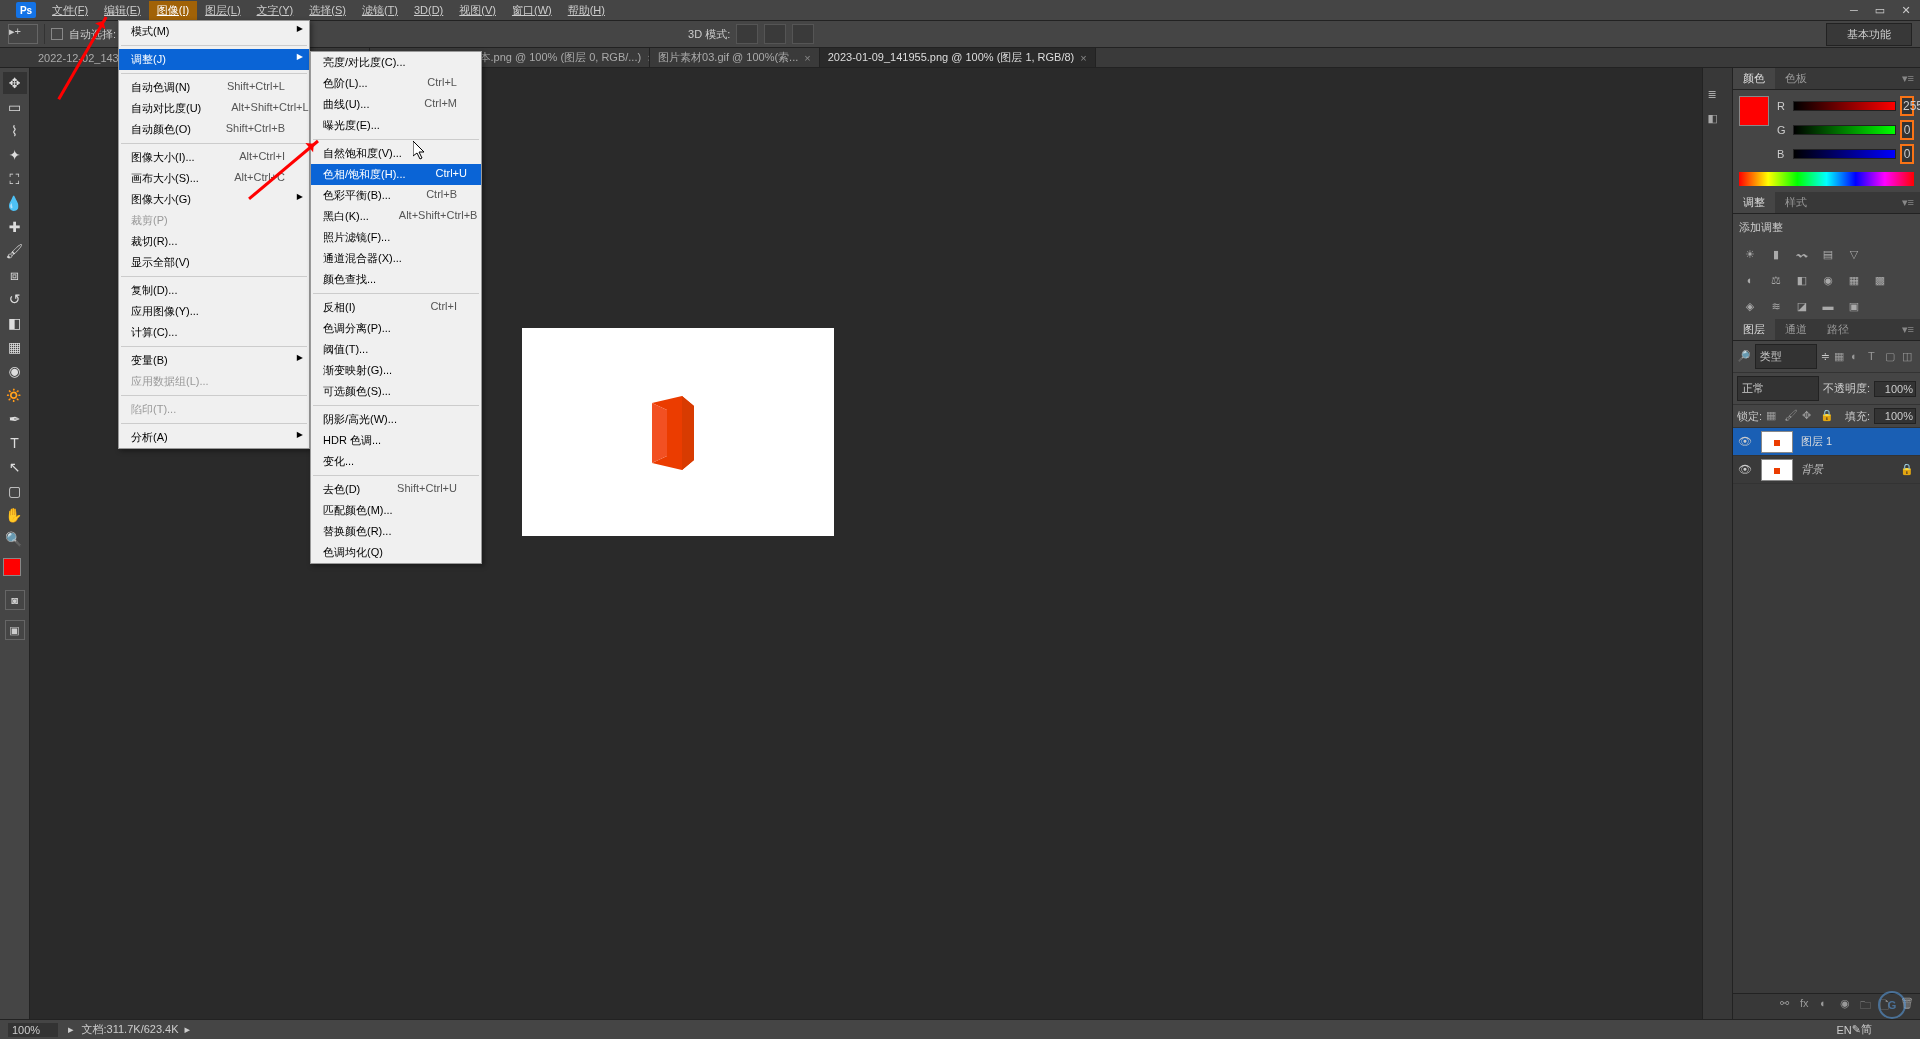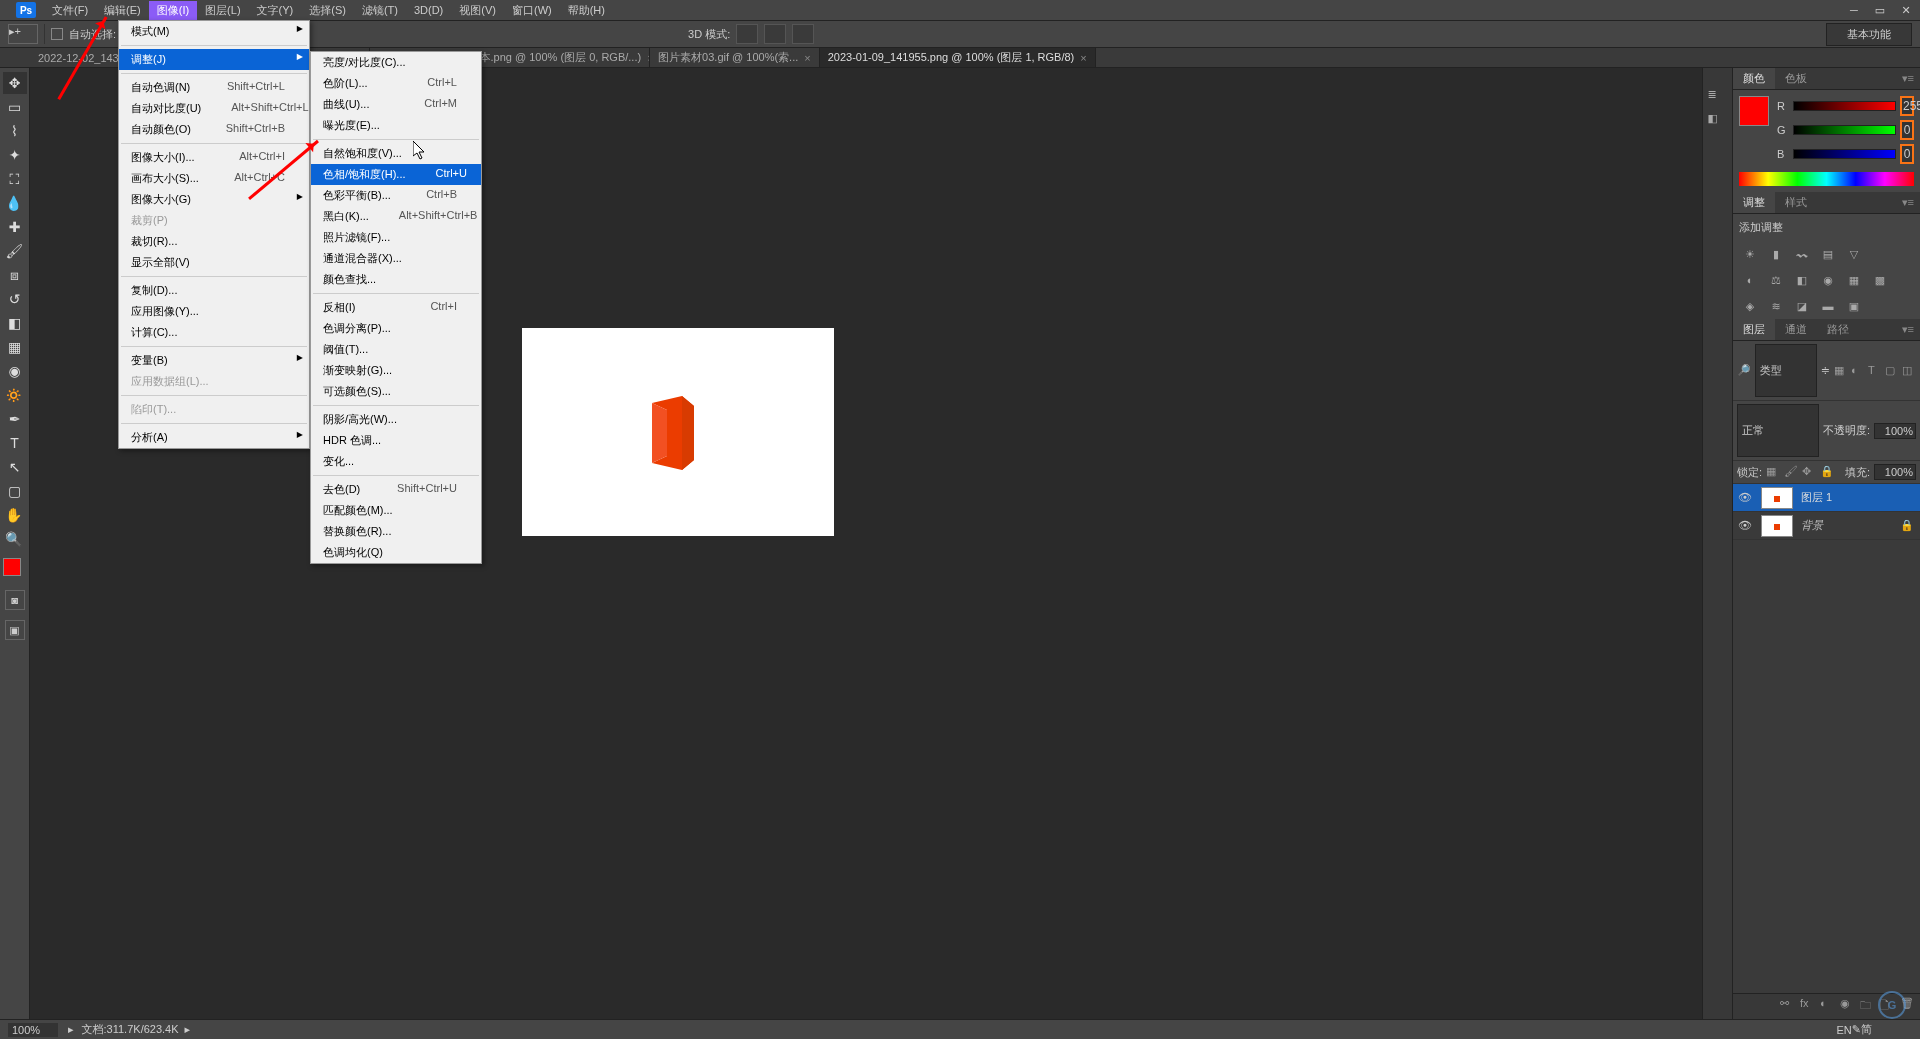--- a/index.html
+++ b/index.html
@@ -1,21 +1,21 @@
 <!DOCTYPE html>
 <html><head>
 <meta charset="utf-8">
 <style>
 * { margin: 0; padding: 0; box-sizing: border-box; font-family: "Microsoft YaHei", Arial, sans-serif; font-size: 11px; }
 body { background: #2a2a2a; color: #ccc; width: 1920px; height: 1039px; position: relative; overflow: hidden; }
 
 .menubar { height: 20px; background: #454545; display: flex; align-items: center; padding-left: 16px; }
 .ps-icon { width: 20px; height: 16px; background: #1473e6; color: #fff; font-weight: bold; font-size: 10px; display: flex; align-items: center; justify-content: center; margin-right: 8px; border-radius: 2px; }
-.menubar-item { padding: 2px 8px; color: #ccc; cursor: pointer; }
-.menubar-item.active { background: #8b5cf6; color: #fff; }
+.menubar-item { padding: 2px 8px; color: #ccc; cursor: pointer; text-decoration: underline; }
+.menubar-item.active { background: #a16207; color: #fff; }
 .window-controls { margin-left: auto; display: flex; gap: 2px; padding-right: 2px; }
 .win-btn { width: 24px; height: 18px; display: flex; align-items: center; justify-content: center; color: #ccc; cursor: pointer; }
 
 .optionsbar { height: 28px; background: #454545; border-top: 1px solid #222; border-bottom: 1px solid #222; display: flex; align-items: center; padding: 0 8px; gap: 6px; font-size: 11px; position: relative; }
 .tool-preset { width: 30px; height: 20px; border: 1px solid #666; }
 .checkbox { width: 12px; height: 12px; border: 1px solid #888; display: inline-block; vertical-align: middle; }
 .opt-icon { width: 22px; height: 20px; border: 1px solid #555; background: #3a3a3a; }
 .sep { width: 1px; height: 20px; background: #333; }
 .workspace-switch { margin-left: auto; background: #383838; border: 1px solid #222; padding: 3px 20px; }
 
@@ -53,21 +53,21 @@
 .slider-val { width: 14px; background: #333; border: 2px solid #f97316; text-align: center; font-size: 12px; padding: 1px; }
 .hue-strip { height: 14px; background: linear-gradient(to right, red, yellow, lime, cyan, blue, magenta, red); margin-top: 4px; }
 
 .adjust-panel { background: #454545; min-height: 100px; }
 .adjust-label { padding: 6px; color: #ccc; }
 .adjust-icons { display: flex; flex-wrap: wrap; gap: 8px; padding: 4px 8px; }
 .adj-icon { width: 18px; height: 18px; color: #aaa; cursor: pointer; display: flex; align-items: center; justify-content: center; }
 
 .layers-panel { flex: 1; background: #454545; display: flex; flex-direction: column; }
 .layer-opts { display: flex; align-items: center; gap: 4px; padding: 3px 4px; border-bottom: 1px solid #333; font-size: 10px; }
-.dropdown { background: #333; border: 1px solid #222; padding: 18px 4px; flex: 1; }
+.dropdown { background: #333; border: 1px solid #222; padding: 4px 4px; flex: 1; }
 .filter-icons { display: flex; gap: 3px; }
 .filter-ic { width: 14px; height: 14px; color: #999; }
 .layer-row2 { display: flex; align-items: center; gap: 4px; padding: 3px 4px; border-bottom: 1px solid #333; font-size: 10px; }
 .val-input { width: 42px; background: #333; border: 1px solid #222; padding: 1px 2px; text-align: right; }
 .layer-lockrow { display: flex; align-items: center; gap: 4px; padding: 3px 4px; border-bottom: 1px solid #333; font-size: 10px; }
 .layer-list { flex: 1; background: #3a3a3a; }
 .layer-item { display: flex; align-items: center; height: 28px; border-bottom: 1px solid #333; font-size: 11px; }
 .layer-item.selected { background: #1a5fb4; }
 .eye { width: 24px; text-align: center; color: #ccc; }
 .thumb { width: 32px; height: 22px; background: #fff; border: 1px solid #888; margin: 0 4px; position: relative; }

